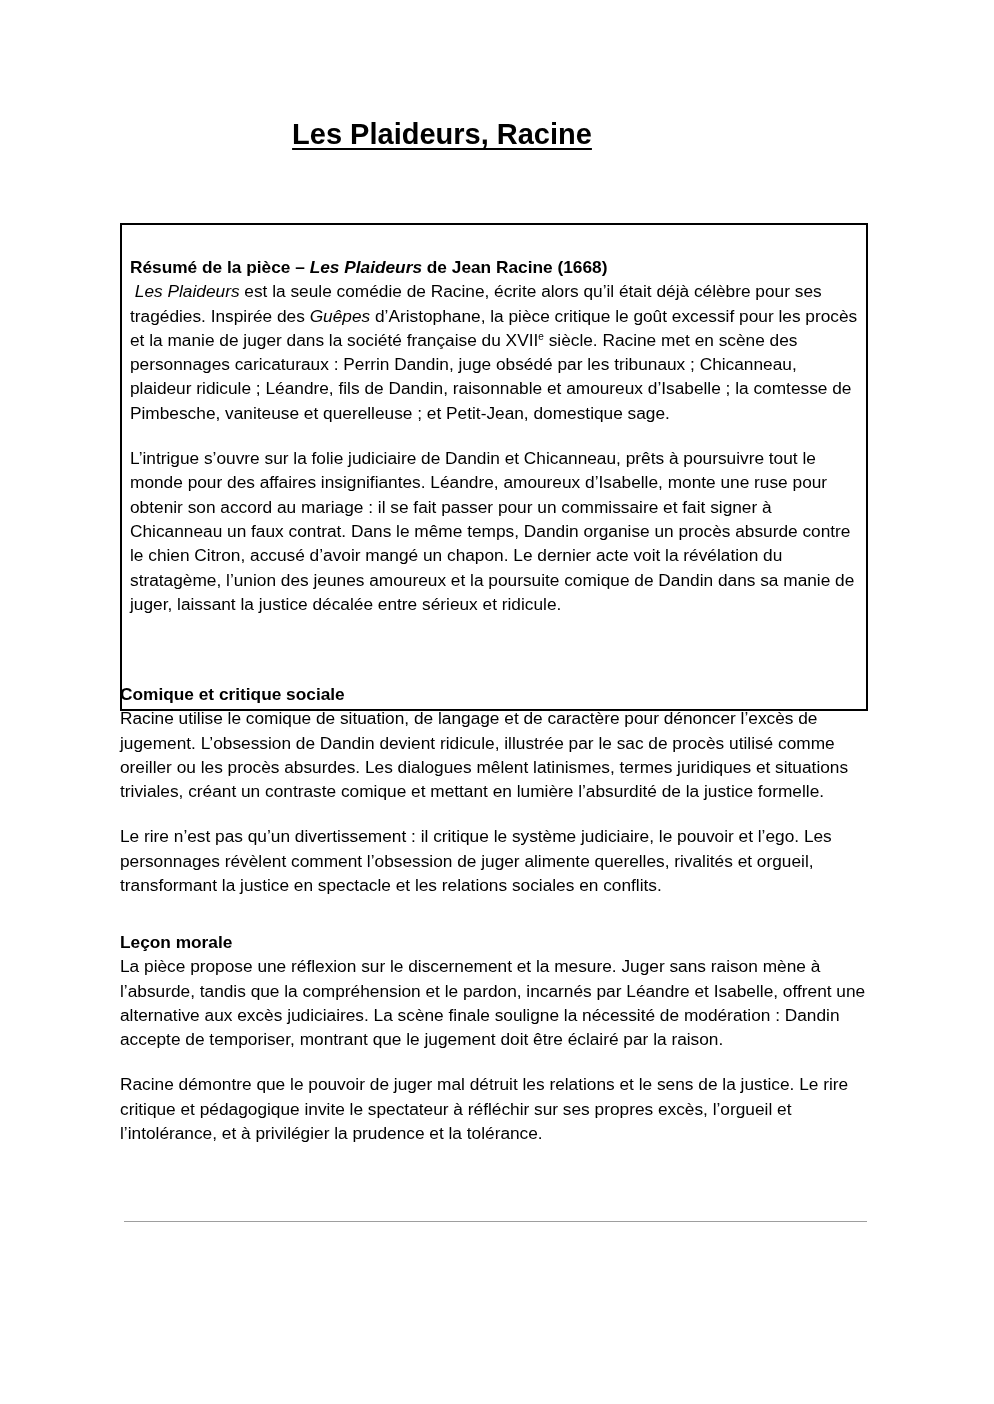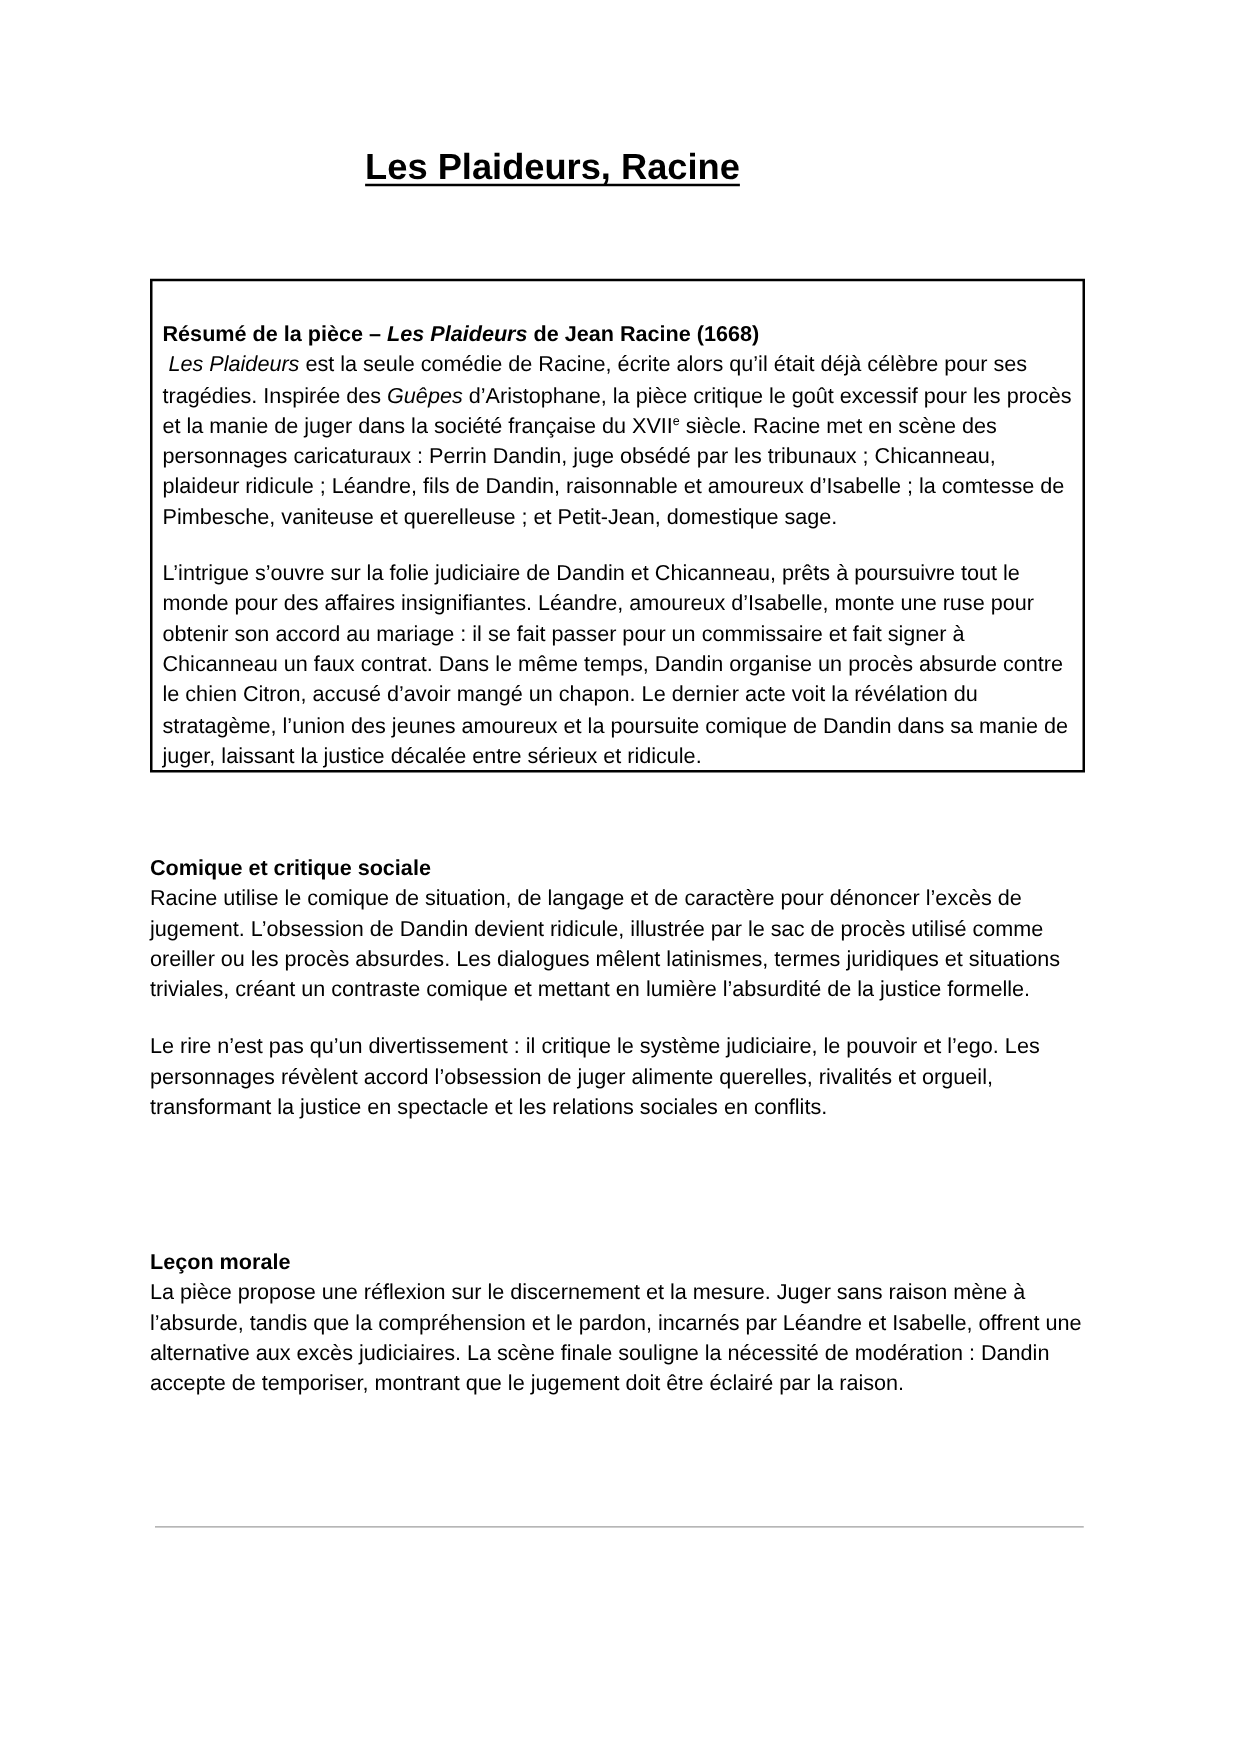--- a/index.html
+++ b/index.html
@@ -1,21 +1,21 @@
 <!DOCTYPE html>
 <html><head>
 <meta charset="utf-8">
 <style>
   html, body { margin: 0; padding: 0; background: #ffffff; }
   body { width: 994px; height: 1404px; position: relative; overflow: hidden;
          font-family: "Liberation Sans", sans-serif; color: #000; }
   .title { position: absolute; top: 118px; left: 0; width: 884px; text-align: center;
            font-size: 29px; font-weight: bold; text-decoration: underline;
            text-decoration-thickness: 2px; text-underline-offset: 4px; margin: 0; }
-  .box { position: absolute; left: 120px; top: 223px; width: 748px; height: 395px;
+  .box { position: absolute; left: 120px; top: 223px; width: 748px; height: 488px;
          border: 2px solid #000; box-sizing: border-box; padding: 30px 8px 0 8px; }
   .p { font-size: 17.3px; line-height: 24.3px; margin: 0; }
   .gap { height: 21px; }
   .section { position: absolute; left: 120px; width: 760px; }
   .b { font-weight: bold; }
   .i { font-style: italic; }
   sup { font-size: 10px; line-height: 0; vertical-align: 6px; }
   .rule { position: absolute; left: 124px; top: 1221px; width: 743px; height: 1px; background: #9e9e9e; }
 </style>
 </head>
@@ -25,21 +25,22 @@
 
 <div class="box">
   <p class="p"><span class="b"><span>Résumé de la pièce – </span><span class="i">Les Plaideurs</span><span> de Jean Racine (1668)</span></span><br>&nbsp;<span class="i">Les Plaideurs</span><span> est la seule comédie de Racine, écrite alors qu’il était déjà célèbre pour ses tragédies. Inspirée des </span><span class="i">Guêpes</span><span> d’Aristophane, la pièce critique le goût excessif pour les procès et la manie de juger dans la société française du XVII</span><sup>e</sup><span> siècle. Racine met en scène des personnages caricaturaux : Perrin Dandin, juge obsédé par les tribunaux ; Chicanneau, plaideur ridicule ; Léandre, fils de Dandin, raisonnable et amoureux d’Isabelle ; la comtesse de Pimbesche, vaniteuse et querelleuse ; et Petit-Jean, domestique sage.</span></p>
   <div class="gap"></div>
   <p class="p">L’intrigue s’ouvre sur la folie judiciaire de Dandin et Chicanneau, prêts à poursuivre tout le monde pour des affaires insignifiantes. Léandre, amoureux d’Isabelle, monte une ruse pour obtenir son accord au mariage : il se fait passer pour un commissaire et fait signer à Chicanneau un faux contrat. Dans le même temps, Dandin organise un procès absurde contre le chien Citron, accusé d’avoir mangé un chapon. Le dernier acte voit la révélation du stratagème, l’union des jeunes amoureux et la poursuite comique de Dandin dans sa manie de juger, laissant la justice décalée entre sérieux et ridicule.</p>
 </div>
 
 <div class="section" style="top:682px;">
   <p class="p"><span class="b">Comique et critique sociale</span><br><span> Racine utilise le comique de situation, de langage et de caractère pour dénoncer l’excès de jugement. L’obsession de Dandin devient ridicule, illustrée par le sac de procès utilisé comme oreiller ou les procès absurdes. Les dialogues mêlent latinismes, termes juridiques et situations triviales, créant un contraste comique et mettant en lumière l’absurdité de la justice formelle.</span></p>
   <div class="gap"></div>
-  <p class="p">Le rire n’est pas qu’un divertissement : il critique le système judiciaire, le pouvoir et l’ego. Les personnages révèlent accord l’obsession de juger alimente querelles, rivalités et orgueil, transformant la justice en spectacle et les relations sociales en conflits.</p>
+  <p class="p">Le rire n’est pas qu’un divertissement : il critique le système judiciaire, le pouvoir et l’ego. Les personnages révèlent comment l’obsession de juger alimente querelles, rivalités et orgueil, transformant la justice en spectacle et les relations sociales en conflits.</p>
 </div>
 
-<div class="section" style="top:997px;">
+<div class="section" style="top:930px;">
   <p class="p"><span class="b">Leçon morale</span><br><span> La pièce propose une réflexion sur le discernement et la mesure. Juger sans raison mène à l’absurde, tandis que la compréhension et le pardon, incarnés par Léandre et Isabelle, offrent une alternative aux excès judiciaires. La scène finale souligne la nécessité de modération : Dandin accepte de temporiser, montrant que le jugement doit être éclairé par la raison.</span></p>
   <div class="gap"></div>
+  <p class="p">Racine démontre que le pouvoir de juger mal détruit les relations et le sens de la justice. Le rire critique et pédagogique invite le spectateur à réfléchir sur ses propres excès, l’orgueil et l’intolérance, et à privilégier la prudence et la tolérance.</p>
 </div>
 
 <div class="rule"></div>
 
 </body></html>

